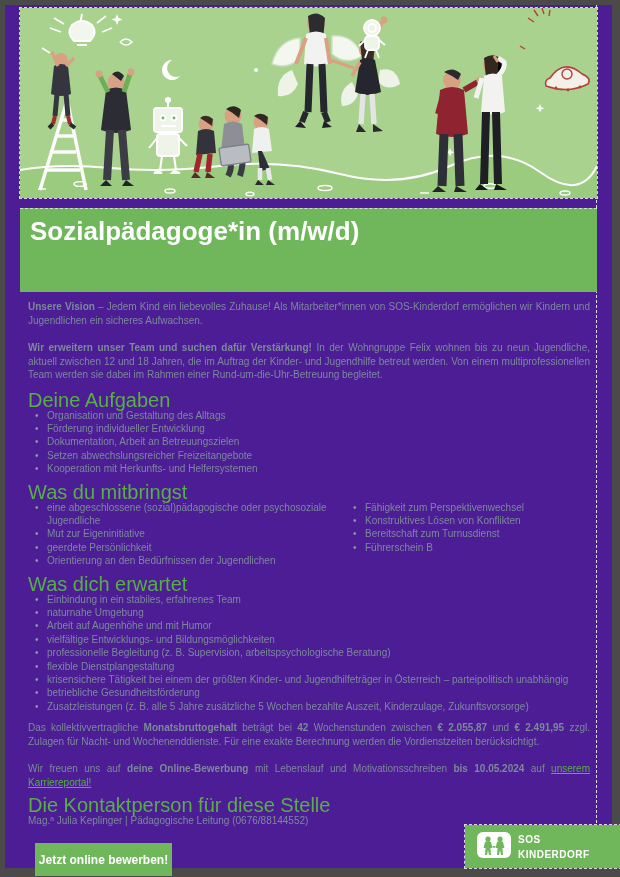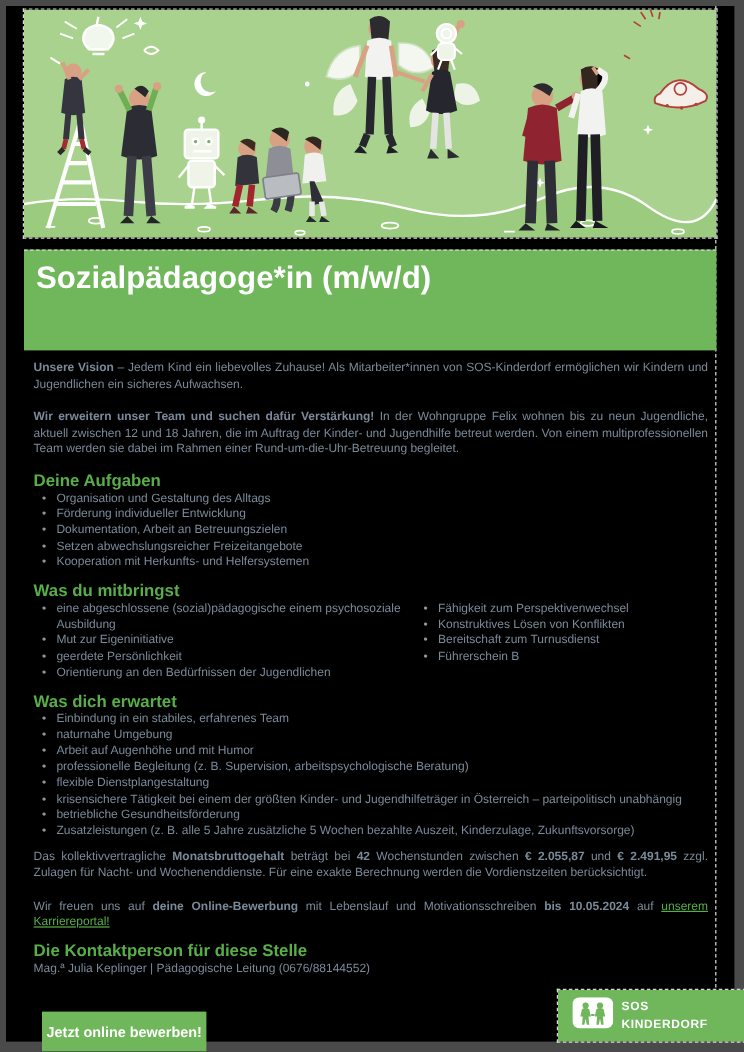--- a/index.html
+++ b/index.html
@@ -5,21 +5,21 @@
   * { margin:0; padding:0; box-sizing:border-box; }
   html,body { background:#888; }
   body { font-family:"Liberation Sans","DejaVu Sans",sans-serif; }
 
   .frame {
     position:relative; width:620px; height:877px; background:#4a4a4a;
     overflow:hidden; margin:0 auto;
   }
   .page {
     position:absolute; left:5px; top:5px; right:8px; bottom:9px;
-    background:#000000;
+    background:#4c1d95;
   }
   .email-col {
     position:absolute; left:15px; top:0; width:577px; height:100%;
     border-right:1px dashed #e0e0e0;
   }
 
   
   .hero {
     position:absolute; left:0; top:3px; width:577px; height:190px;
     outline:1px dashed #d8d8d8;
@@ -36,21 +36,21 @@
   .band .sub { font-size:12px; font-weight:bold; line-height:1.35; margin-top:5px; }
 
   
   .copy {
     position:absolute; left:8px; top:295px; width:562px;
     color:#7b8a99; font-size:10px; line-height:13.5px;
   }
   .copy p { text-align:justify; }
   .copy b { font-weight:bold; }
   h2 {
-    color:#58ae47; font-size:14px; font-weight:bold; line-height:17px;
+    color:#58ae47; font-size:20px; font-weight:normal; line-height:17px;
   }
   ul { list-style:none; }
   li {
     position:relative; padding-left:19px; font-size:10px;
     line-height:13.4px; color:#7b8a99;
   }
   li::before {
     content:"•"; position:absolute; left:7px; top:0; color:#8a97a3;
   } .mt8{margin-top:8px;} .mt10{margin-top:10px;} .mt14{margin-top:14px;}
   .twocol { display:flex; }
@@ -247,38 +247,39 @@
           <li>Organisation und Gestaltung des Alltags</li>
           <li>Förderung individueller Entwicklung</li>
           <li>Dokumentation, Arbeit an Betreuungszielen</li>
           <li>Setzen abwechslungsreicher Freizeitangebote</li>
           <li>Kooperation mit Herkunfts- und Helfersystemen</li>
         </ul>
 
         <h2 class="mt8">Was du mitbringst</h2>
         <div class="twocol">
           <ul class="colL">
-            <li>eine abgeschlossene (sozial)pädagogische einem psychosoziale Ausbildung</li>
+            <li>eine abgeschlossene (sozial)pädagogische oder psychosoziale Jugendliche</li>
             <li>Mut zur Eigeninitiative</li>
             <li>geerdete Persönlichkeit</li>
             <li>Orientierung an den Bedürfnissen der Jugendlichen</li>
           </ul>
           <ul class="colR">
             <li>Fähigkeit zum Perspektivenwechsel</li>
             <li>Konstruktives Lösen von Konflikten</li>
             <li>Bereitschaft zum Turnusdienst</li>
             <li>Führerschein B</li>
           </ul>
         </div>
 
         <h2 class="mt8">Was dich erwartet</h2>
         <ul>
           <li>Einbindung in ein stabiles, erfahrenes Team</li>
           <li>naturnahe Umgebung</li>
           <li>Arbeit auf Augenhöhe und mit Humor</li>
+          <li>vielfältige Entwicklungs- und Bildungsmöglichkeiten</li>
           <li>professionelle Begleitung (z. B. Supervision, arbeitspsychologische Beratung)</li>
           <li>flexible Dienstplangestaltung</li>
           <li>krisensichere Tätigkeit bei einem der größten Kinder- und Jugendhilfeträger in Österreich – parteipolitisch unabhängig</li>
           <li>betriebliche Gesundheitsförderung</li>
           <li>Zusatzleistungen (z. B. alle 5 Jahre zusätzliche 5 Wochen bezahlte Auszeit, Kinderzulage, Zukunftsvorsorge)</li>
         </ul>
 
         <p class="mt8"><span>Das kollektivvertragliche </span><b>Monatsbruttogehalt</b><span> beträgt bei </span><b>42</b><span> Wochenstunden zwischen </span><b>€ 2.055,87</b><span> und </span><b>€ 2.491,95</b><span> zzgl. Zulagen für Nacht- und Wochenenddienste. Für eine exakte Berechnung werden die Vordienstzeiten berücksichtigt.</span></p>
 
         <p class="mt14"><span>Wir freuen uns auf </span><b>deine Online-Bewerbung</b><span> mit Lebenslauf und Motivationsschreiben </span><b>bis 10.05.2024</b><span> auf </span><a class="link">unserem Karriereportal!</a></p>

